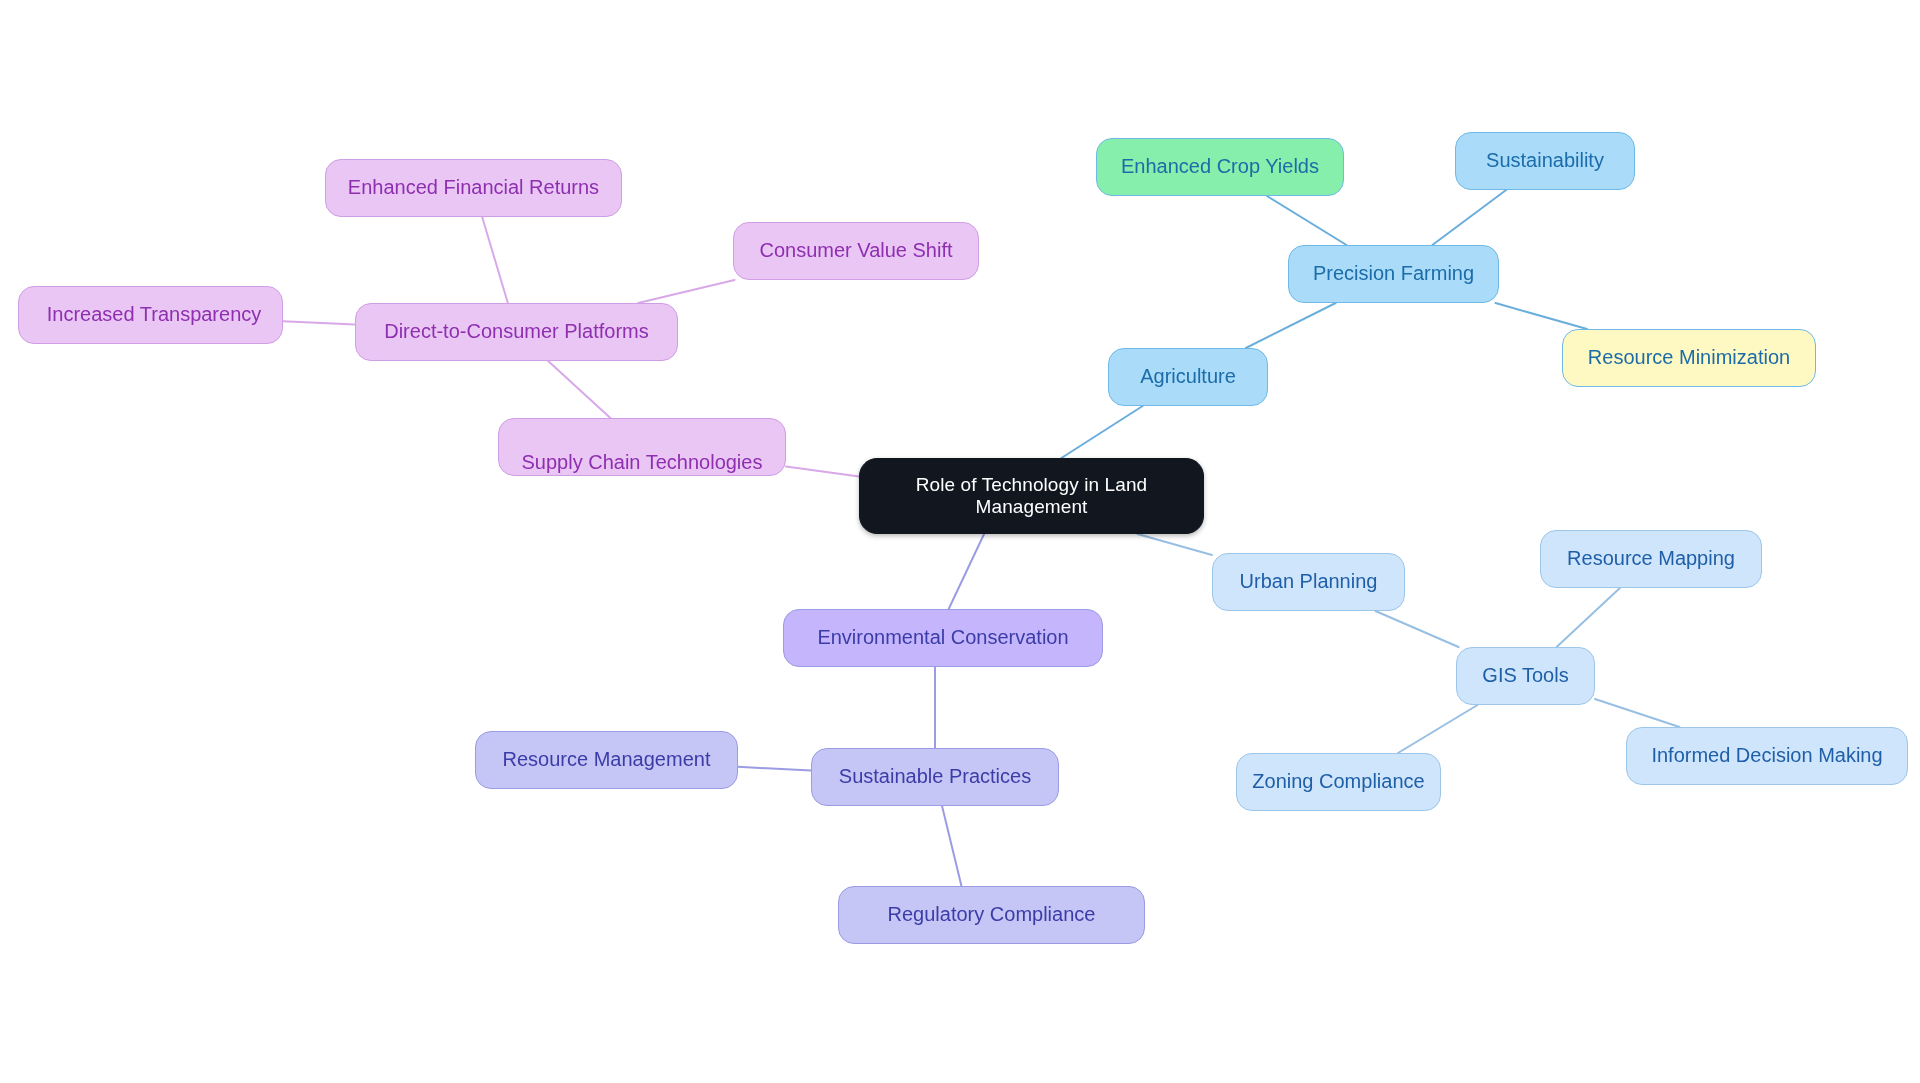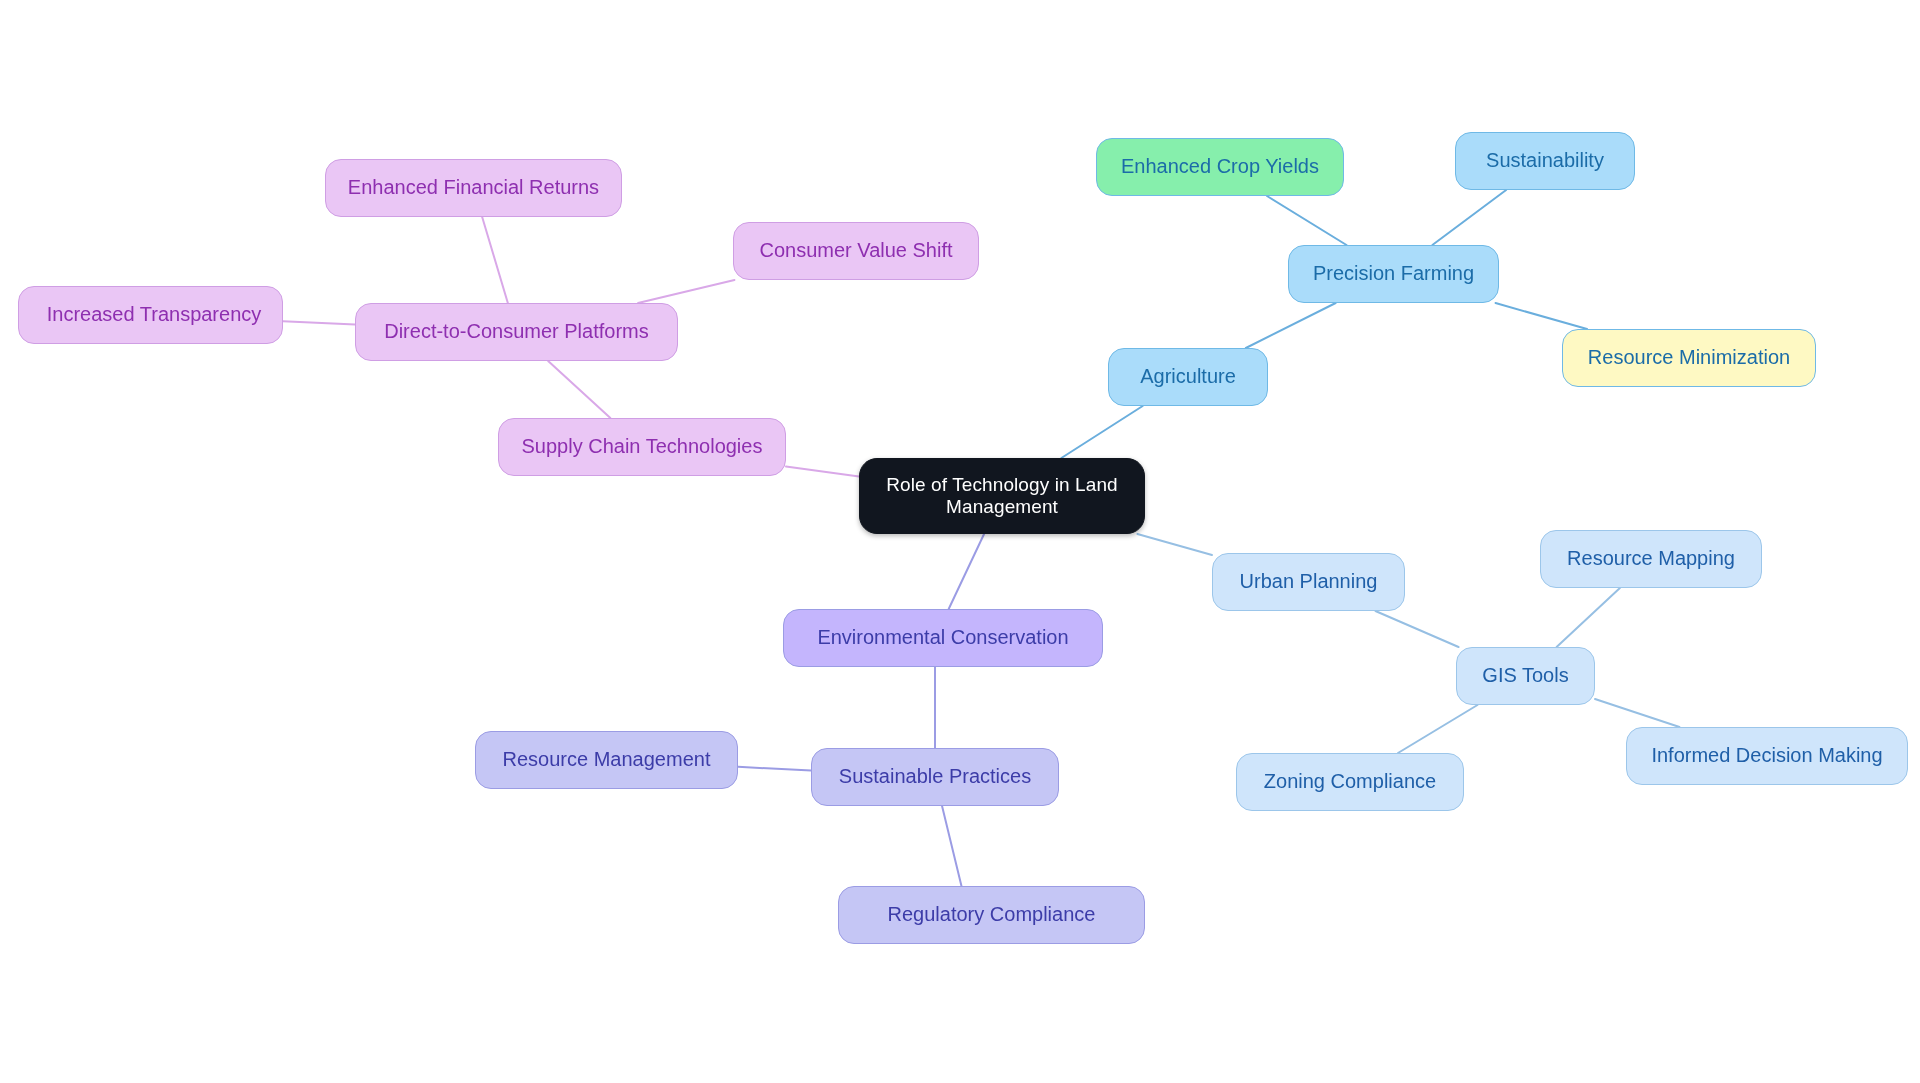--- a/index.html
+++ b/index.html
@@ -73,34 +73,34 @@
       <line x1="984.0704225352113" y1="534" x2="948.6830985915493" y2="609" stroke="#9b9ce4" stroke-width="2" stroke-linecap="round"></line>
       <line x1="935" y1="667" x2="935" y2="748" stroke="#9b9ce4" stroke-width="2" stroke-linecap="round"></line>
       <line x1="811" y1="770.5829528158296" x2="738" y2="766.8051750380517" stroke="#9b9ce4" stroke-width="2" stroke-linecap="round"></line>
       <line x1="942.0398550724638" y1="806" x2="961.4601449275362" y2="886" stroke="#9b9ce4" stroke-width="2" stroke-linecap="round"></line>
       <line x1="859" y1="476.5361111111111" x2="786" y2="466.6" stroke="#d9a8e8" stroke-width="2" stroke-linecap="round"></line>
       <line x1="610.3521739130434" y1="418" x2="548.1478260869566" y2="361" stroke="#d9a8e8" stroke-width="2" stroke-linecap="round"></line>
       <line x1="507.84027777777777" y1="303" x2="482.15972222222223" y2="217" stroke="#d9a8e8" stroke-width="2" stroke-linecap="round"></line>
       <line x1="638.0493827160494" y1="303" x2="734.4506172839506" y2="280" stroke="#d9a8e8" stroke-width="2" stroke-linecap="round"></line>
       <line x1="355" y1="324.49863387978144" x2="283" y2="321.15437158469945" stroke="#d9a8e8" stroke-width="2" stroke-linecap="round"></line>
     </svg>
-<div class="node root" style="left: 859px; top: 458px; width: 286px; height: 76px; background: rgb(17, 22, 31); color: rgb(255, 255, 255); border-color: rgb(17, 22, 31);"><span>Role of Technology in Land
+<div class="node root" style="left: 859px; top: 458px; width: 345px; height: 76px; background: rgb(17, 22, 31); color: rgb(255, 255, 255); border-color: rgb(17, 22, 31);"><span>Role of Technology in Land
 Management</span></div>
     <div class="node branch" style="left: 1108px; top: 348px; width: 160px; height: 58px; background: rgb(170, 220, 250); color: rgb(27, 108, 168); border-color: rgb(111, 185, 230);"><span>Agriculture</span></div>
     <div class="node branch" style="left: 1288px; top: 245px; width: 211px; height: 58px; background: rgb(170, 220, 250); color: rgb(27, 108, 168); border-color: rgb(111, 185, 230);"><span>Precision Farming</span></div>
     <div class="node leaf" style="left: 1096px; top: 138px; width: 248px; height: 58px; background: #86efac; color: rgb(27, 108, 168); border-color: rgb(111, 185, 230);"><span>Enhanced Crop Yields</span></div>
     <div class="node leaf" style="left: 1455px; top: 132px; width: 180px; height: 58px; background: rgb(170, 220, 250); color: rgb(27, 108, 168); border-color: rgb(111, 185, 230);"><span>Sustainability</span></div>
     <div class="node leaf" style="left: 1562px; top: 329px; width: 254px; height: 58px; background: #fef9c3; color: rgb(27, 108, 168); border-color: rgb(111, 185, 230);"><span>Resource Minimization</span></div>
     <div class="node branch" style="left: 1212px; top: 553px; width: 193px; height: 58px; background: rgb(207, 229, 251); color: rgb(31, 95, 168); border-color: rgb(156, 198, 234);"><span>Urban Planning</span></div>
     <div class="node branch" style="left: 1456px; top: 647px; width: 139px; height: 58px; background: rgb(207, 229, 251); color: rgb(31, 95, 168); border-color: rgb(156, 198, 234);"><span>GIS Tools</span></div>
     <div class="node leaf" style="left: 1540px; top: 530px; width: 222px; height: 58px; background: rgb(207, 229, 251); color: rgb(31, 95, 168); border-color: rgb(156, 198, 234);"><span>Resource Mapping</span></div>
-    <div class="node leaf" style="left: 1236px; top: 753px; width: 228px; height: 58px; background: rgb(207, 229, 251); color: rgb(31, 95, 168); border-color: rgb(156, 198, 234);"><span>Zoning Compliance</span></div>
+    <div class="node leaf" style="left: 1236px; top: 753px; width: 205px; height: 58px; background: rgb(207, 229, 251); color: rgb(31, 95, 168); border-color: rgb(156, 198, 234);"><span>Zoning Compliance</span></div>
     <div class="node leaf" style="left: 1626px; top: 727px; width: 282px; height: 58px; background: rgb(207, 229, 251); color: rgb(31, 95, 168); border-color: rgb(156, 198, 234);"><span>Informed Decision Making</span></div>
     <div class="node branch" style="left: 783px; top: 609px; width: 320px; height: 58px; background: #c4b5fd; color: rgb(60, 60, 168); border-color: rgb(155, 156, 228); text-align: center;"><span>Environmental Conservation</span></div>
     <div class="node branch" style="left: 811px; top: 748px; width: 248px; height: 58px; background: rgb(197, 198, 245); color: rgb(60, 60, 168); border-color: rgb(155, 156, 228);"><span>Sustainable Practices</span></div>
     <div class="node leaf" style="left: 475px; top: 731px; width: 263px; height: 58px; background: rgb(197, 198, 245); color: rgb(60, 60, 168); border-color: rgb(155, 156, 228);"><span>Resource Management</span></div>
     <div class="node leaf" style="left: 838px; top: 886px; width: 307px; height: 58px; background: rgb(197, 198, 245); color: rgb(60, 60, 168); border-color: rgb(155, 156, 228);"><span>Regulatory Compliance</span></div>
     <div class="node branch" style="left: 355px; top: 303px; width: 323px; height: 58px; background: rgb(234, 198, 245); color: rgb(142, 47, 176); border-color: rgb(207, 158, 228);"><span>Direct-to-Consumer Platforms</span></div>
     <div class="node leaf" style="left: 325px; top: 159px; width: 297px; height: 58px; background: rgb(234, 198, 245); color: rgb(142, 47, 176); border-color: rgb(207, 158, 228);"><span>Enhanced Financial Returns</span></div>
     <div class="node leaf" style="left: 733px; top: 222px; width: 246px; height: 58px; background: rgb(234, 198, 245); color: rgb(142, 47, 176); border-color: rgb(207, 158, 228);"><span>Consumer Value Shift</span></div>
     <div class="node leaf" style="left: 18px; top: 286px; width: 265px; height: 58px; background: rgb(234, 198, 245); color: rgb(142, 47, 176); border-color: rgb(207, 158, 228); padding-left: 21px;"><span>Increased Transparency</span></div>
-    <div class="node leaf" style="left: 498px; top: 418px; width: 288px; height: 58px; background: rgb(234, 198, 245); color: rgb(142, 47, 176); border-color: rgb(207, 158, 228);"><span>Supply Chain Technologies</span></div>
+    <div class="node leaf" style="left: 498px; top: 418px; width: 288px; height: 58px; background: rgb(234, 198, 245); color: rgb(142, 47, 176); border-color: rgb(207, 158, 228); align-items: flex-end;"><span>Supply Chain Technologies</span></div>
   </div>
 
 </body></html>

